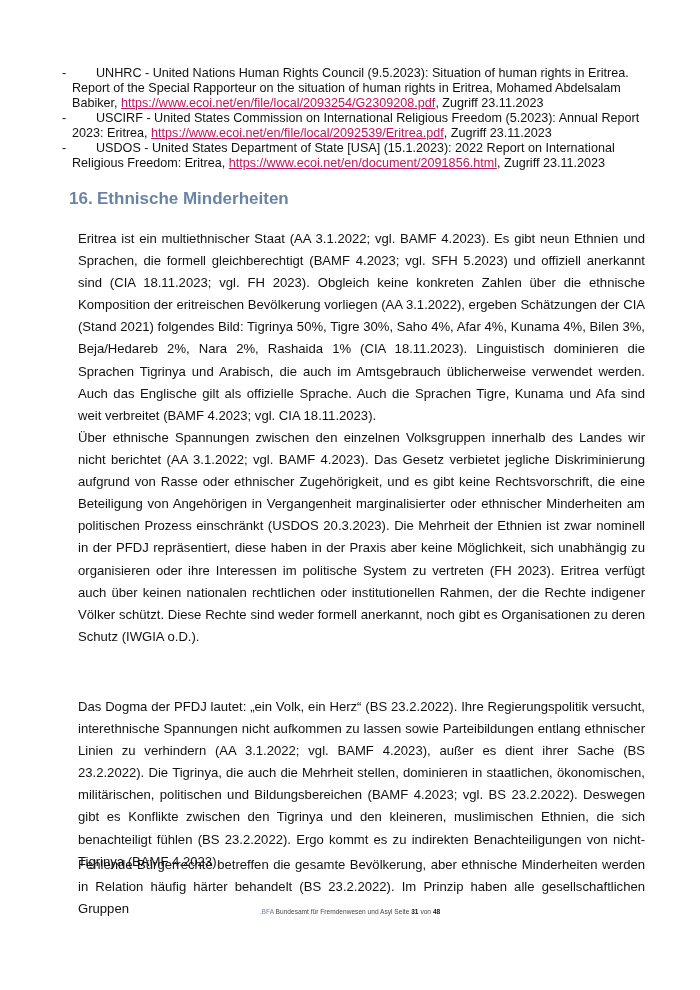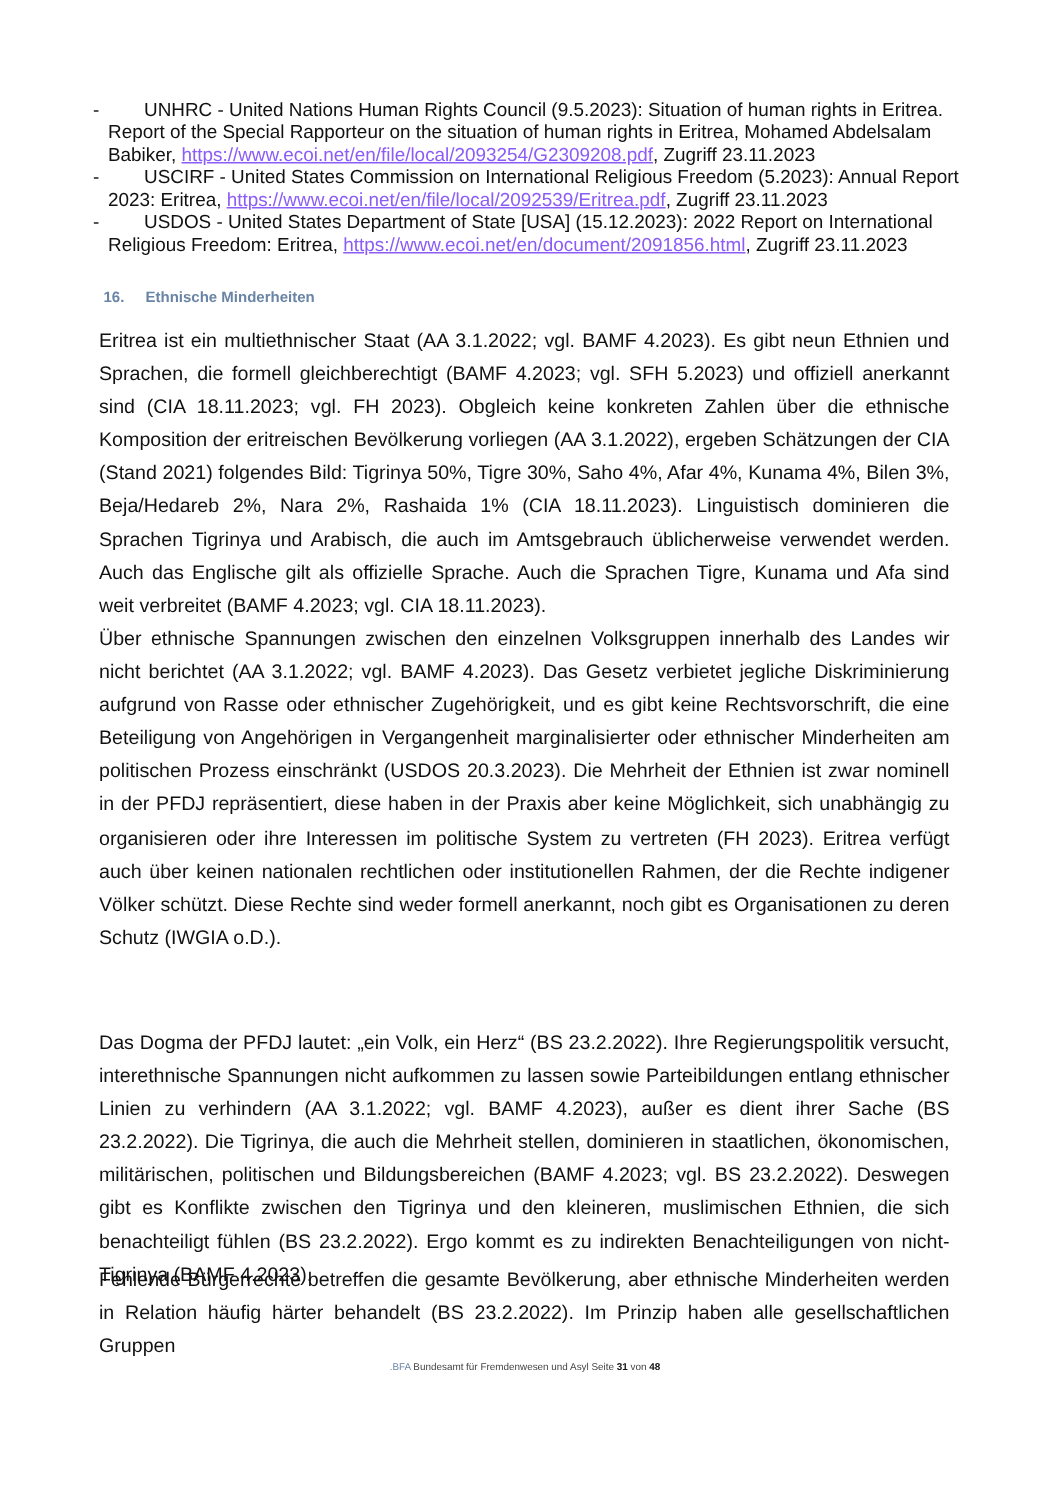--- a/index.html
+++ b/index.html
@@ -41,44 +41,44 @@
       top: 0;
     }
     .ref-item .ref-text {
       display: block;
     }
     .ref-item .first-indent {
       display: inline-block;
       width: 24px;
     }
     a.ref-link {
-      color: #8b5cf6;
+      color: #be185d;
       text-decoration: underline;
     }
     .heading {
       position: absolute;
       left: 69px;
       top: 190px;
-      font-size: 10px;
+      font-size: 17px;
       font-weight: bold;
       color: #6a84a6;
       line-height: 18px;
     }
     .heading .num {
       display: inline-block;
       width: 28px;
     }
     .para {
       position: absolute;
       left: 66px;
       width: 567px;
       font-size: 13.1px;
       line-height: 22.1px;
       text-align: justify;
-      margin: 0;
+      margin: 12px;
     }
     #p1 { top: 216px; }
     #p2 { top: 415px; }
     #p3 { top: 684px; }
     #p4 { top: 842px; }
     .footer {
       position: absolute;
       left: 0;
       width: 700px;
       top: 907px;
@@ -103,21 +103,21 @@
     <div class="ref-item">
       <span class="dash">-</span>
       <span class="ref-text"><span class="first-indent"></span><span>UNHRC - United Nations Human Rights Council (9.5.2023): Situation of human rights in Eritrea. Report of the Special Rapporteur on the situation of human rights in Eritrea, Mohamed Abdelsalam Babiker, </span><a class="ref-link" href="#">https://www.ecoi.net/en/file/local/2093254/G2309208.pdf</a><span>, Zugriff 23.11.2023</span></span>
     </div>
     <div class="ref-item">
       <span class="dash">-</span>
       <span class="ref-text"><span class="first-indent"></span><span>USCIRF - United States Commission on International Religious Freedom (5.2023): Annual Report 2023: Eritrea, </span><a class="ref-link" href="#">https://www.ecoi.net/en/file/local/2092539/Eritrea.pdf</a><span>, Zugriff 23.11.2023</span></span>
     </div>
     <div class="ref-item">
       <span class="dash">-</span>
-      <span class="ref-text"><span class="first-indent"></span><span>USDOS - United States Department of State [USA] (15.12.2023): 2022 Report on International Religious Freedom: Eritrea, </span><a class="ref-link" href="#">https://www.ecoi.net/en/document/2091856.html</a><span>, Zugriff 23.11.2023</span></span>
+      <span class="ref-text"><span class="first-indent"></span><span>USDOS - United States Department of State [USA] (15.1.2023): 2022 Report on International Religious Freedom: Eritrea, </span><a class="ref-link" href="#">https://www.ecoi.net/en/document/2091856.html</a><span>, Zugriff 23.11.2023</span></span>
     </div>
   </div>
 
   <div class="heading">
     <span class="num">16.</span><span>Ethnische Minderheiten</span>
   </div>
 
   <p class="para" id="p1">Eritrea ist ein multiethnischer Staat (AA 3.1.2022; vgl. BAMF 4.2023). Es gibt neun Ethnien und Sprachen, die formell gleichberechtigt (BAMF 4.2023; vgl. SFH 5.2023) und offiziell anerkannt sind (CIA 18.11.2023; vgl. FH 2023). Obgleich keine konkreten Zahlen über die ethnische Komposition der eritreischen Bevölkerung vorliegen (AA 3.1.2022), ergeben Schätzungen der CIA (Stand 2021) folgendes Bild: Tigrinya 50%, Tigre 30%, Saho 4%, Afar 4%, Kunama 4%, Bilen 3%, Beja/Hedareb 2%, Nara 2%, Rashaida 1% (CIA 18.11.2023). Linguistisch dominieren die Sprachen Tigrinya und Arabisch, die auch im Amtsgebrauch üblicherweise verwendet werden. Auch das Englische gilt als offizielle Sprache. Auch die Sprachen Tigre, Kunama und Afa sind weit verbreitet (BAMF 4.2023; vgl. CIA 18.11.2023).</p>
   <p class="para" id="p2">Über ethnische Spannungen zwischen den einzelnen Volksgruppen innerhalb des Landes wir nicht berichtet (AA 3.1.2022; vgl. BAMF 4.2023). Das Gesetz verbietet jegliche Diskriminierung aufgrund von Rasse oder ethnischer Zugehörigkeit, und es gibt keine Rechtsvorschrift, die eine Beteiligung von Angehörigen in Vergangenheit marginalisierter oder ethnischer Minderheiten am politischen Prozess einschränkt (USDOS 20.3.2023). Die Mehrheit der Ethnien ist zwar nominell in der PFDJ repräsentiert, diese haben in der Praxis aber keine Möglichkeit, sich unabhängig zu organisieren oder ihre Interessen im politische System zu vertreten (FH 2023). Eritrea verfügt auch über keinen nationalen rechtlichen oder institutionellen Rahmen, der die Rechte indigener Völker schützt. Diese Rechte sind weder formell anerkannt, noch gibt es Organisationen zu deren Schutz (IWGIA o.D.).</p>
   <p class="para" id="p3">Das Dogma der PFDJ lautet: „ein Volk, ein Herz“ (BS 23.2.2022). Ihre Regierungspolitik versucht, interethnische Spannungen nicht aufkommen zu lassen sowie Parteibildungen entlang ethnischer Linien zu verhindern (AA 3.1.2022; vgl. BAMF 4.2023), außer es dient ihrer Sache (BS 23.2.2022). Die Tigrinya, die auch die Mehrheit stellen, dominieren in staatlichen, ökonomischen, militärischen, politischen und Bildungsbereichen (BAMF 4.2023; vgl. BS 23.2.2022). Deswegen gibt es Konflikte zwischen den Tigrinya und den kleineren, muslimischen Ethnien, die sich benachteiligt fühlen (BS 23.2.2022). Ergo kommt es zu indirekten Benachteiligungen von nicht-Tigrinya (BAMF 4.2023).</p>

